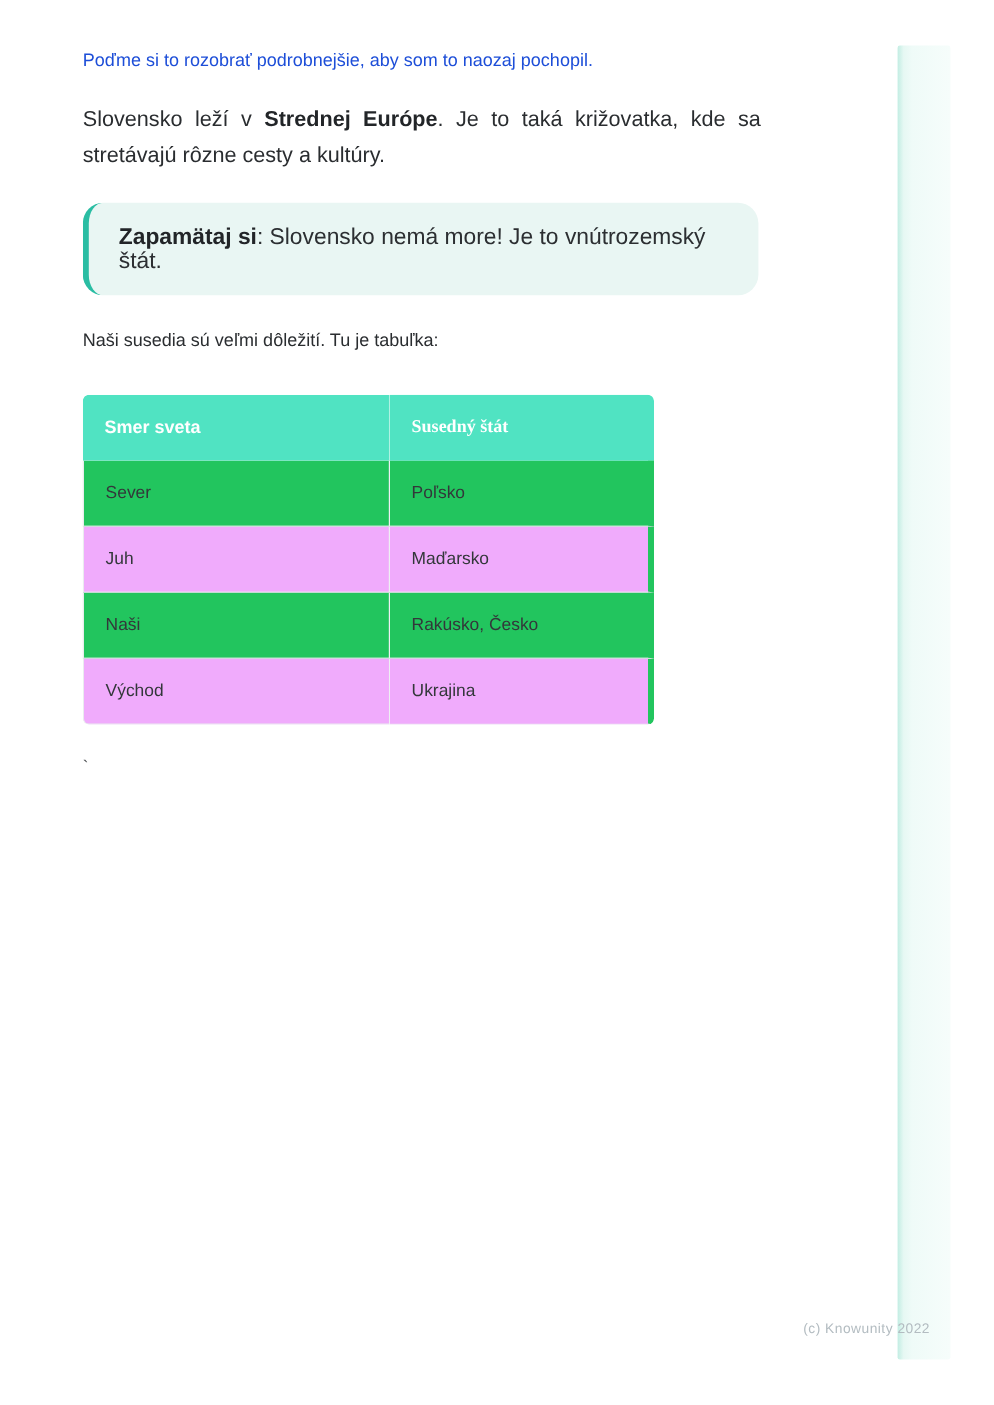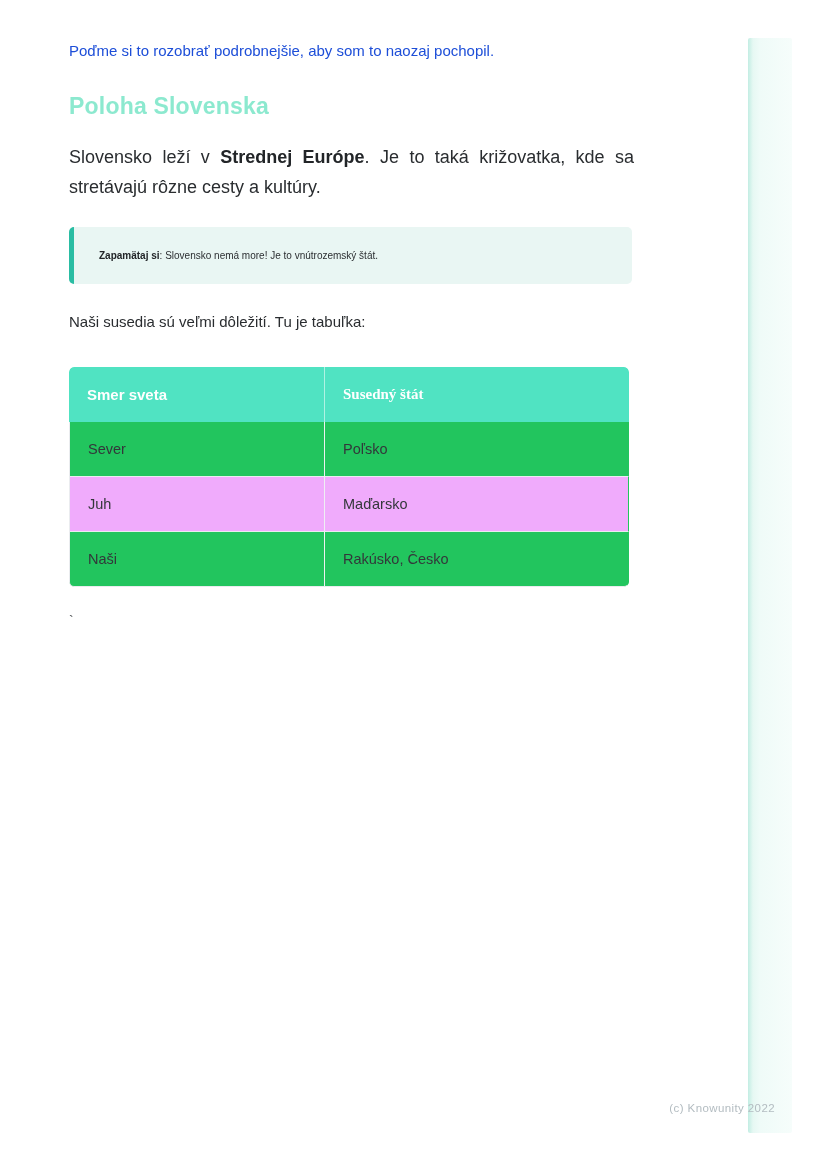--- a/index.html
+++ b/index.html
@@ -55,38 +55,38 @@
     color: #2a2d30;
   }
   .lead-paragraph .bold { font-weight: bold; color: #222528; }
 
   .callout {
     margin-top: 25px;
     width: 563px;
     min-height: 57px;
     background: #e9f6f3;
     border-left: 5px solid #2abda3;
-    border-radius: 5px;
+    border-radius: 17px;
     padding: 19px 16px 18px 25px;
-    font-size: 10px;
+    font-size: 19px;
     line-height: 20px;
     color: #2c2f32;
   }
   .callout .bold { font-weight: bold; color: #222528; }
 
   .table-intro {
     margin-top: 27px;
     font-size: 15px;
     line-height: 22px;
     color: #2a2d30;
   }
 
   .neighbors-table {
     margin-top: 34px;
-    width: 560px;
+    width: 476px;
     border-collapse: separate;
     border-spacing: 0;
     font-size: 14.5px;
     border-radius: 5px;
     overflow: hidden;
   }
   .neighbors-table th {
     background: #50e3c2;
     color: #ffffff;
     font-weight: bold;
@@ -102,21 +102,21 @@
   .neighbors-table th:first-child { border-top-left-radius: 5px; }
   .neighbors-table th:last-child  { border-top-right-radius: 5px; font-family: Liberation Serif, serif; }
   .neighbors-table td {
     padding: 18px;
     height: 55px;
     color: #33373a;
     background: #22c55e;
     border-bottom: 1px solid #eaecef;
   }
   .neighbors-table td:first-child { border-left: 1px solid #eaecef; border-right: 1px solid #eef0f2; }
-  .neighbors-table td:last-child  { border-right: 1px solid #22c55e; }
+  .neighbors-table td:last-child  { border-right: 5px solid #22c55e; }
   .neighbors-table tr.alt td { background: #f0abfc; }
   .neighbors-table tr:last-child td:first-child { border-bottom-left-radius: 5px; }
   .neighbors-table tr:last-child td:last-child  { border-bottom-right-radius: 5px; }
 
   .stray-char {
     margin-top: 26px;
     font-size: 14px;
     color: #4a4d50;
   }
 
@@ -132,21 +132,20 @@
 </style>
 </head>
 <body>
 
 <div class="side-stripe"></div>
 
 <div class="content">
 
   <p class="intro-text">Poďme si to rozobrať podrobnejšie, aby som to naozaj pochopil.</p>
 
-  <h2 class="section-heading">Poloha Slovenska</h2>
 
   <p class="lead-paragraph"><span>Slovensko leží v </span><span class="bold">Strednej Európe</span><span>. Je to taká križovatka, kde sa stretávajú rôzne cesty a kultúry.</span></p>
 
   <div class="callout"><span class="bold">Zapamätaj si</span><span>: Slovensko nemá more! Je to vnútrozemský štát.</span></div>
 
   <p class="table-intro">Naši susedia sú veľmi dôležití. Tu je tabuľka:</p>
 
   <table class="neighbors-table">
     <thead>
       <tr>
@@ -160,20 +159,24 @@
         <td>Poľsko</td>
       </tr>
       <tr class="alt">
         <td>Juh</td>
         <td>Maďarsko</td>
       </tr>
       <tr>
         <td>Naši</td>
         <td>Rakúsko, Česko</td>
       </tr>
+      <tr class="alt">
+        <td>Východ</td>
+        <td>Ukrajina</td>
+      </tr>
     </tbody>
   </table>
 
   <p class="stray-char">`</p>
 
 </div>
 
 <div class="page-footer">(c) Knowunity 2022</div>
 
 </body></html>

